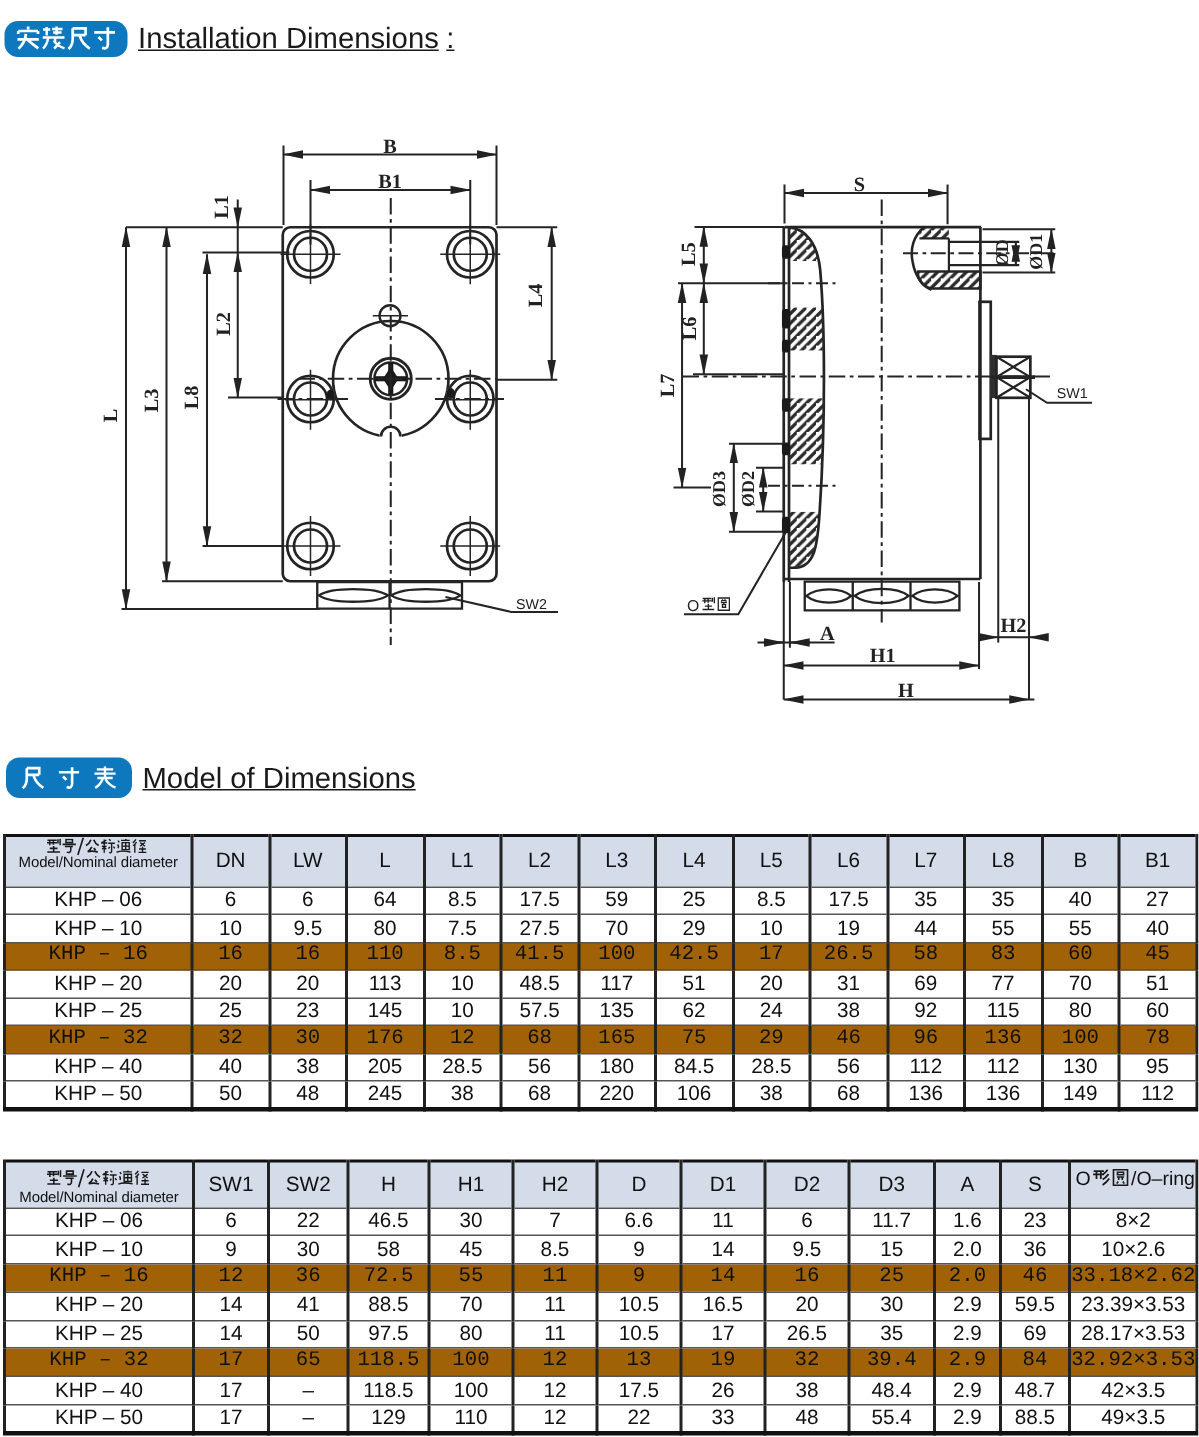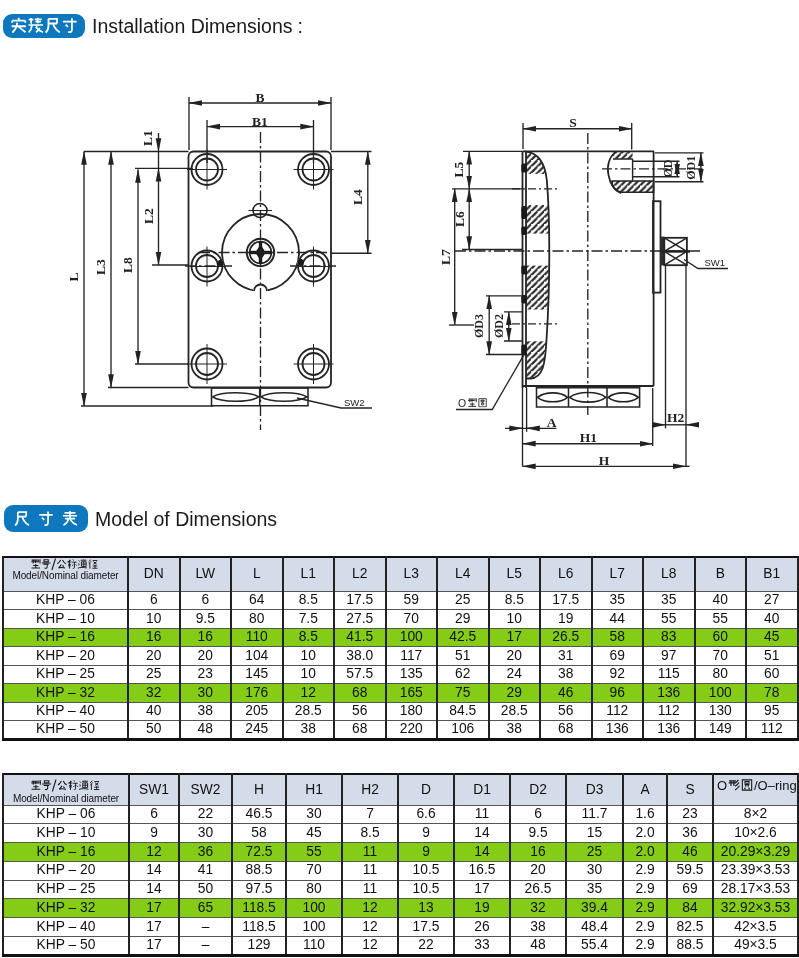--- a/index.html
+++ b/index.html
@@ -1,23 +1,23 @@
 <!DOCTYPE html>
 <html><head>
 <meta charset="utf-8">
 <style>
 html,body{margin:0;padding:0;background:#ffffff;}
 body{width:799px;height:958px;position:relative;font-family:"Liberation Sans",sans-serif;overflow:hidden;}
 .blab{position:absolute;background:#0d78be;color:#fff;border-radius:9px;font-weight:bold;font-size:17.5px;text-align:center;}
-.btitle{position:absolute;color:#1a1a1a;font-size:19.5px;}
+.btitle{position:absolute;color:#1a1a1a;font-size:19.5px;text-decoration:underline;}
 table{border-collapse:collapse;table-layout:fixed;position:absolute;left:2px;font-size:13.8px;color:#111;}
 td,th{border-left:2px solid #222;border-right:2px solid #222;border-top:1px solid #555;border-bottom:1px solid #555;padding:0;text-align:center;font-weight:normal;vertical-align:middle;line-height:1.05;}
 table{border-top:2.5px solid #111;border-bottom:3px solid #111;border-left:2px solid #111;border-right:2px solid #111;}
 .hd{background:#d5dce9;}
-.sh{background:#84cc16;}
+.sh{background:#a16207;font-family:Liberation Mono, monospace;}
 .mcell{font-size:10px;letter-spacing:-0.1px;}
 </style>
 </head>
 <body>
 <div class="blab" style="left:3px;top:14px;width:82px;height:23.5px;"></div>
 <div class="btitle" style="left:92px;top:15px;">Installation Dimensions<span style="margin-left:5px">:</span></div>
 
 <svg id="drawing" width="799" height="500" viewBox="0 0 799 500" style="position:absolute;left:0;top:0;">
 <defs>
 <marker id="ar" viewBox="0 0 10 10" refX="9.3" refY="5" markerWidth="10.5" markerHeight="10.5" orient="auto-start-reverse">
@@ -301,29 +301,29 @@
         <td class="sh">26.5</td>
         <td class="sh">58</td>
         <td class="sh">83</td>
         <td class="sh">60</td>
         <td class="sh">45</td>
       </tr>
 <tr style="height:18.5px">
         <td>KHP – 20</td>
         <td>20</td>
         <td>20</td>
-        <td>104</td>
+        <td>113</td>
         <td>10</td>
-        <td>38.0</td>
+        <td>48.5</td>
         <td>117</td>
         <td>51</td>
         <td>20</td>
         <td>31</td>
         <td>69</td>
-        <td>97</td>
+        <td>77</td>
         <td>70</td>
         <td>51</td>
       </tr>
 <tr style="height:18.5px">
         <td>KHP – 25</td>
         <td>25</td>
         <td>23</td>
         <td>145</td>
         <td>10</td>
         <td>57.5</td>
@@ -455,21 +455,21 @@
         <td class="sh">36</td>
         <td class="sh">72.5</td>
         <td class="sh">55</td>
         <td class="sh">11</td>
         <td class="sh">9</td>
         <td class="sh">14</td>
         <td class="sh">16</td>
         <td class="sh">25</td>
         <td class="sh">2.0</td>
         <td class="sh">46</td>
-        <td class="sh">20.29×3.29</td>
+        <td class="sh">33.18×2.62</td>
       </tr>
 <tr style="height:18.78px">
         <td>KHP – 20</td>
         <td>14</td>
         <td>41</td>
         <td>88.5</td>
         <td>70</td>
         <td>11</td>
         <td>10.5</td>
         <td>16.5</td>
@@ -514,21 +514,21 @@
         <td>17</td>
         <td>–</td>
         <td>118.5</td>
         <td>100</td>
         <td>12</td>
         <td>17.5</td>
         <td>26</td>
         <td>38</td>
         <td>48.4</td>
         <td>2.9</td>
-        <td>82.5</td>
+        <td>48.7</td>
         <td>42×3.5</td>
       </tr>
 <tr style="height:18.78px">
         <td>KHP – 50</td>
         <td>17</td>
         <td>–</td>
         <td>129</td>
         <td>110</td>
         <td>12</td>
         <td>22</td>

